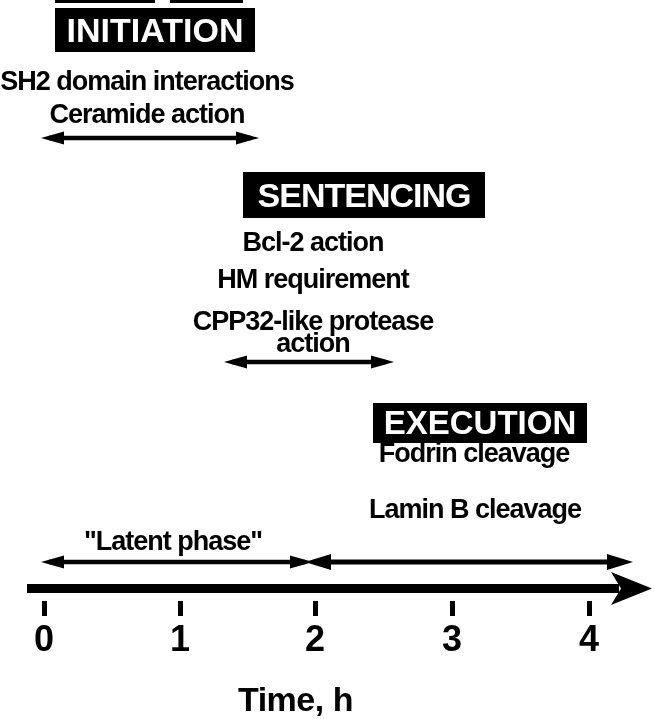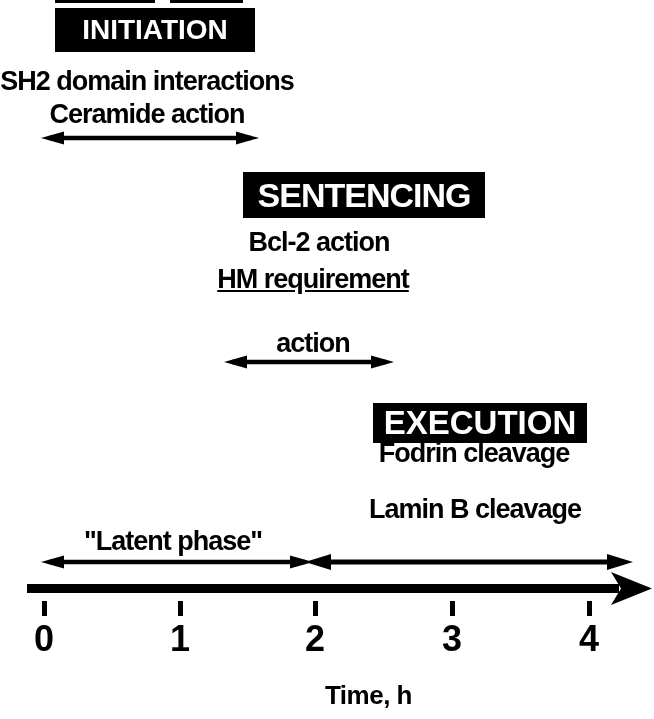--- a/index.html
+++ b/index.html
@@ -9,32 +9,32 @@
     overflow:hidden;
   }
   .scan-edge { position:absolute; top:0; height:3px; background:#000; }
   #edge1 { left:55px; width:100px; }
   #edge2 { left:170px; width:73px; }
 
   .phase-box {
     position:absolute; background:#000000; color:#ffffff;
     text-align:center; white-space:nowrap;
   }
-  #box-initiation { left:55px;  top:8px;   width:200px; height:44px; line-height:44px; font-size:28px; }
+  #box-initiation { left:55px;  top:8px;   width:200px; height:44px; line-height:44px; font-size:34px; }
   #box-sentencing { left:195px; top:172px; width:242px; height:46px; line-height:46px; font-size:34px; letter-spacing:-1px;margin-left:48px; }
   #box-execution  { left:373px; top:403px; width:214px; height:40px; line-height:40px; font-size:33px; }
 
   .label {
     position:absolute; font-size:27px; letter-spacing:-1px; line-height:28px;
     text-align:center; white-space:nowrap;
   }
   #sh2      { left:-3px;  top:67px;  width:300px; }
   #ceramide { left:-3px;  top:100px; width:300px; }
-  #bcl2     { left:189px; top:228px; width:260px; }
-  #hm       { left:183px; top:265px; width:260px;text-decoration:underline; }
+  #bcl2     { left:183px; top:228px; width:260px; }
+  #hm       { left:183px; top:265px; width:260px; }
   #cpp32a   { left:183px; top:307px; width:260px; }
   #cpp32b   { left:183px; top:320px; width:260px;margin-top:9px; }
   #fodrin   { left:344px; top:439px; width:260px; }
   #lamin    { left:345px; top:495px; width:260px; }
   #nucdes   { left:346px; top:531px; width:260px; }
   #latent   { left:43px;  top:527px; width:260px; }
 
   .arrow { position:absolute; display:block; }
   #arrow-ceramide { left:41px;  top:128px; }
   #arrow-cpp32    { left:224px; top:352px; }
@@ -49,22 +49,22 @@
   #tick3 { left:450px; } #tick4 { left:587px; }
 
   .ticklabel {
     position:absolute; top:622px; width:60px; text-align:center;
     font-size:36px; line-height:34px;
   }
   #tl0 { left:14px; } #tl1 { left:150px; } #tl2 { left:285px; }
   #tl3 { left:422px; } #tl4 { left:559px; }
 
   #time-label {
-    position:absolute; left:212px; top:680px; width:200px; text-align:right;
-    font-size:26px; letter-spacing:-0.5px;
+    position:absolute; left:238px; top:680px; width:200px; text-align:left;
+    font-size:34px; letter-spacing:-0.5px;
   }
 </style>
 </head>
 <body>
 
 <div class="figure">
 
   <div class="scan-edge" id="edge1"></div>
   <div class="scan-edge" id="edge2"></div>
 
@@ -73,20 +73,21 @@
   <div class="label" id="ceramide">Ceramide action</div>
   <svg class="arrow" id="arrow-ceramide" width="218" height="20" viewBox="0 0 218 20">
     <line x1="8" y1="10" x2="210" y2="10" stroke-width="4.5"></line>
     <polygon points="0,10 23,3.5 23,16.5"></polygon>
     <polygon points="218,10 195,3.5 195,16.5"></polygon>
   </svg>
 
   <div class="phase-box" id="box-sentencing">SENTENCING</div>
   <div class="label" id="bcl2">Bcl-2 action</div>
   <div class="label" id="hm">HM requirement</div>
+  <div class="label" id="cpp32a">CPP32-like protease</div>
   <div class="label" id="cpp32b">action</div>
   <svg class="arrow" id="arrow-cpp32" width="170" height="20" viewBox="0 0 170 20">
     <line x1="8" y1="10" x2="162" y2="10" stroke-width="4.5"></line>
     <polygon points="0,10 23,3.5 23,16.5"></polygon>
     <polygon points="170,10 147,3.5 147,16.5"></polygon>
   </svg>
 
   <div class="phase-box" id="box-execution">EXECUTION</div>
   <div class="label" id="fodrin">Fodrin cleavage</div>
   <div class="label" id="lamin">Lamin B cleavage</div>

